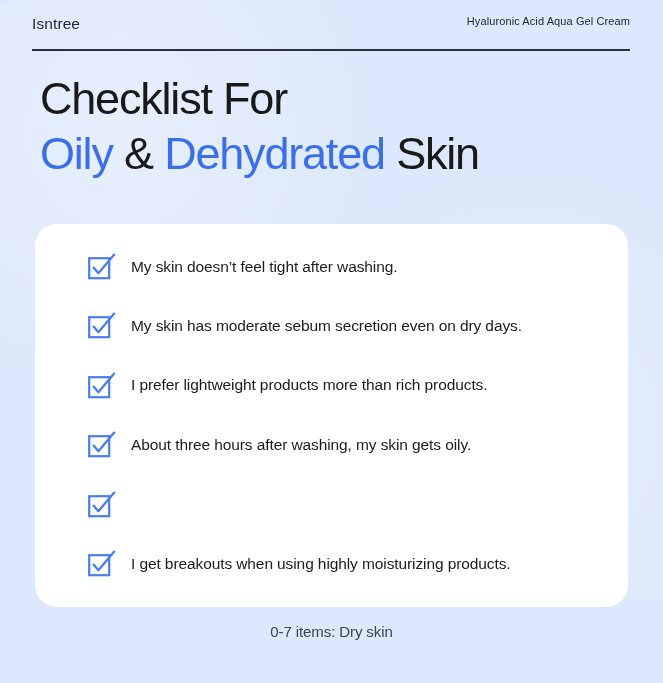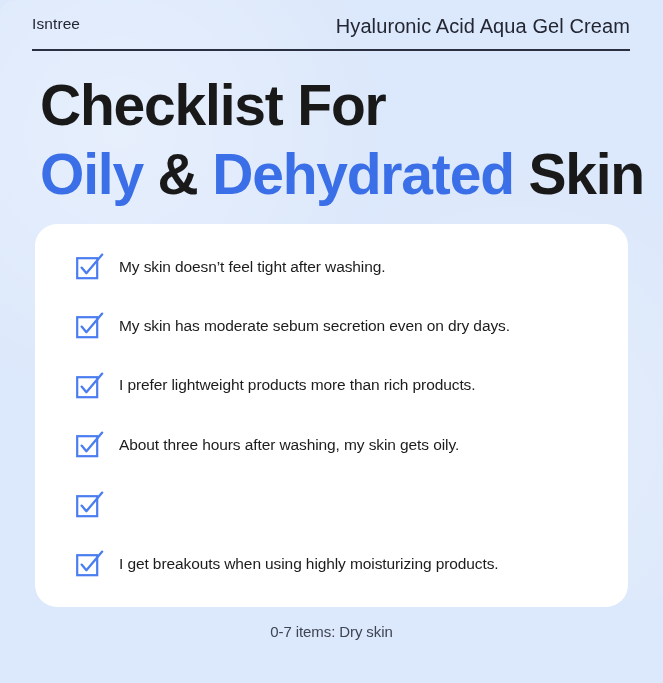--- a/index.html
+++ b/index.html
@@ -40,36 +40,36 @@
     border-bottom: 2px solid #2b3040;
     box-sizing: border-box;
   }
   .brand-name {
     font-size: 15.5px;
     color: #232733;
     letter-spacing: 0.1px;
     line-height: 1;
   }
   .product-name {
-    font-size: 20px;
+    font-size: 11px;
     color: #232733;
     letter-spacing: 0.1px;
     line-height: 1;
   }
 
   
   .title-block {
     position: absolute;
     left: 40px;
     top: 72px;
     width: 600px;
   }
   .title-line {
-    font-size: 57px;
-    font-weight: bold;
+    font-size: 45px;
+    font-weight: normal;
     line-height: 1.18;
     letter-spacing: -1.2px;
     color: #191919;
     white-space: nowrap;
   }
   .title-line.second {
     margin-top: 2px;
   }
   .accent {
     color: #3b6fe8;
@@ -78,21 +78,21 @@
   
   .checklist-card {
     position: absolute;
     left: 35px;
     top: 224px;
     width: 593px;
     height: 383px;
     background: #ffffff;
     border-radius: 22px;
     box-sizing: border-box;
-    padding: 28px 26px 28px 40px;
+    padding: 28px 26px 28px 52px;
     display: flex;
     flex-direction: column;
     justify-content: space-between;
   }
 
   .check-row {
     display: flex;
     align-items: center;
     height: 30px;
   }

